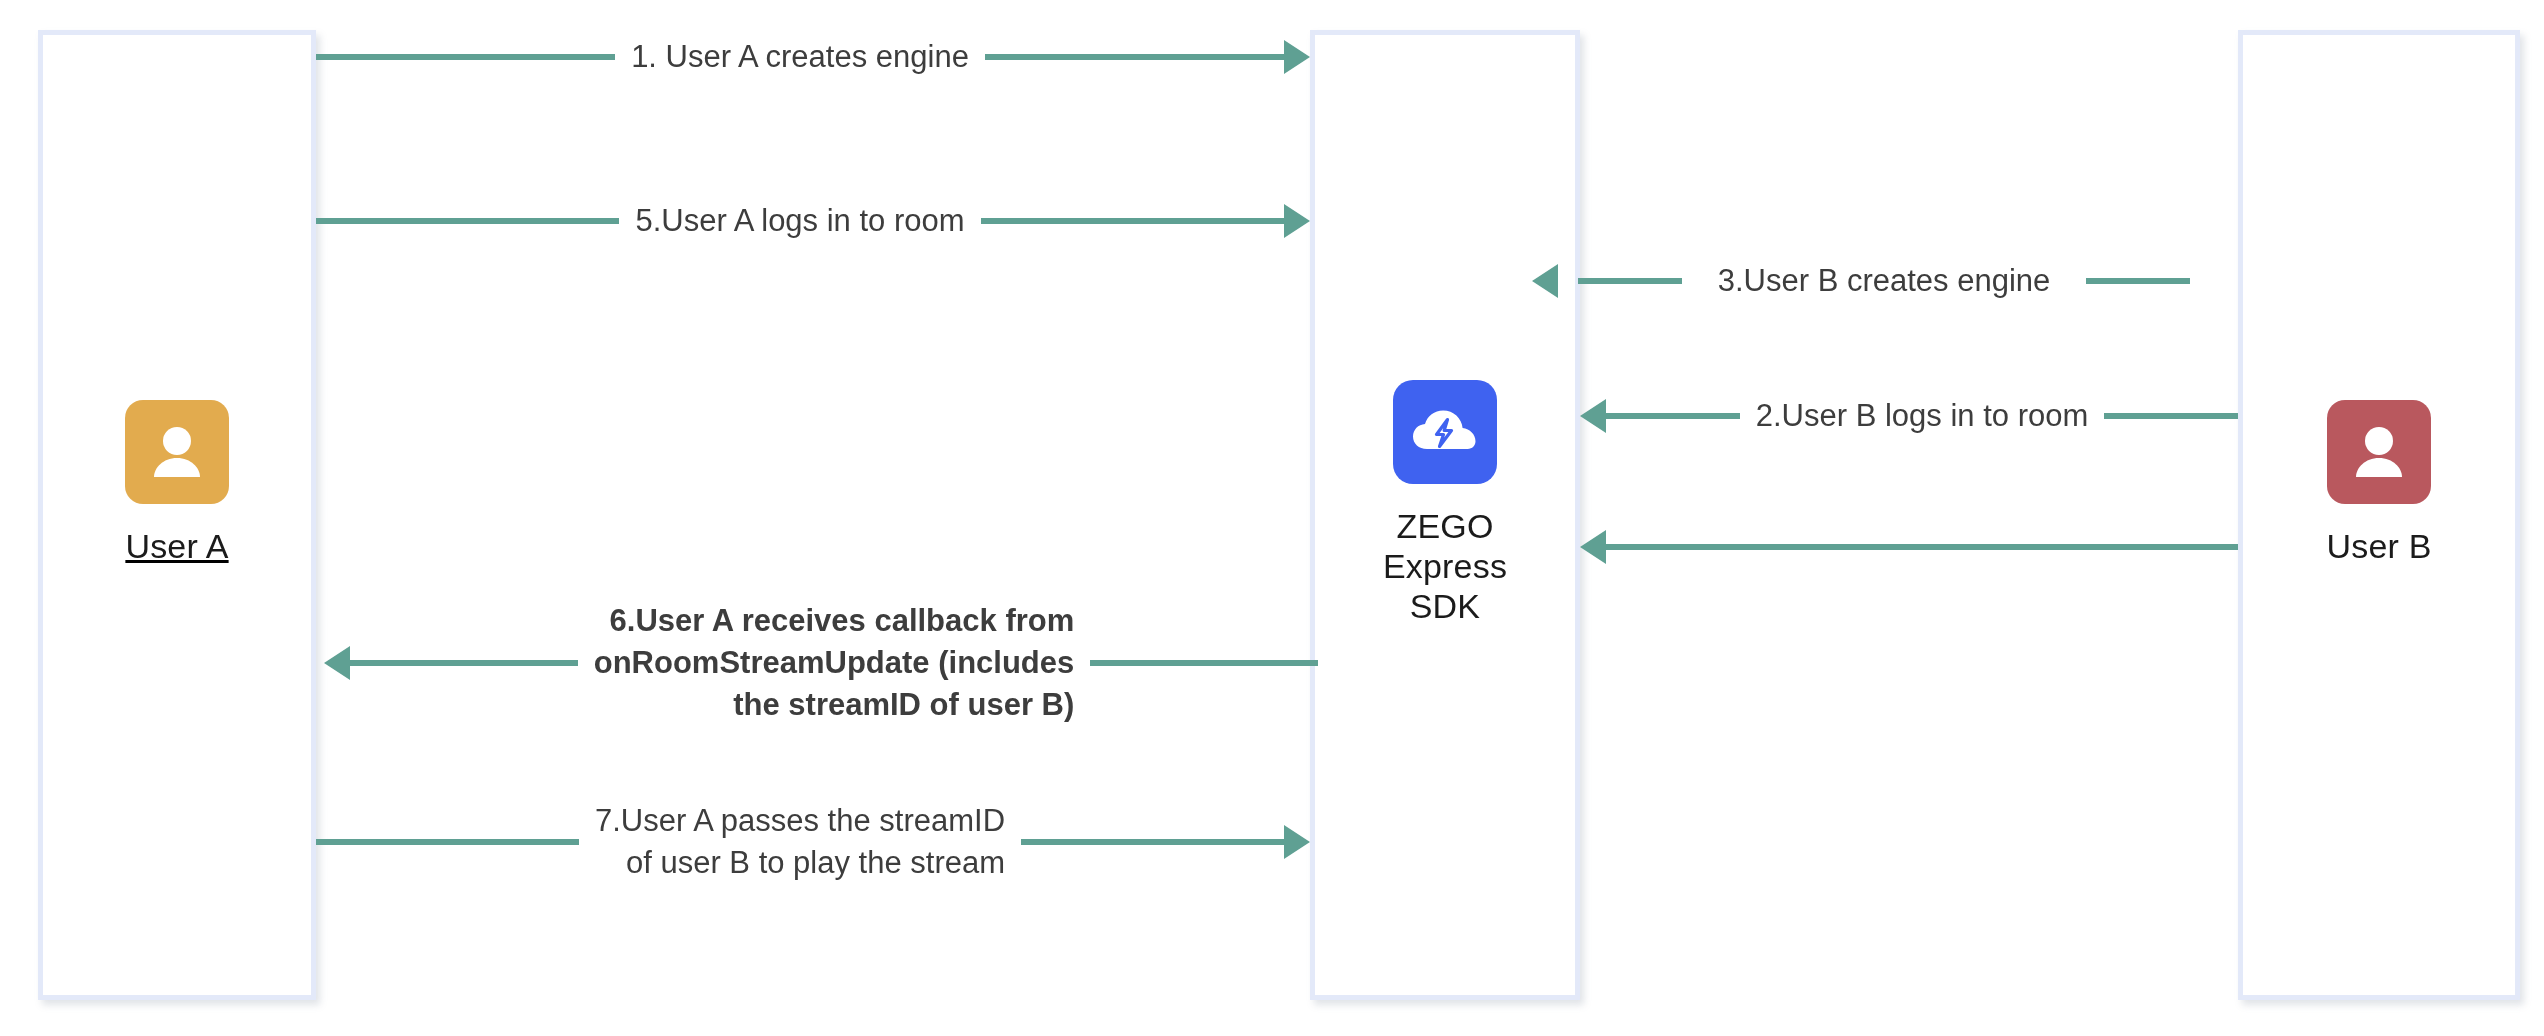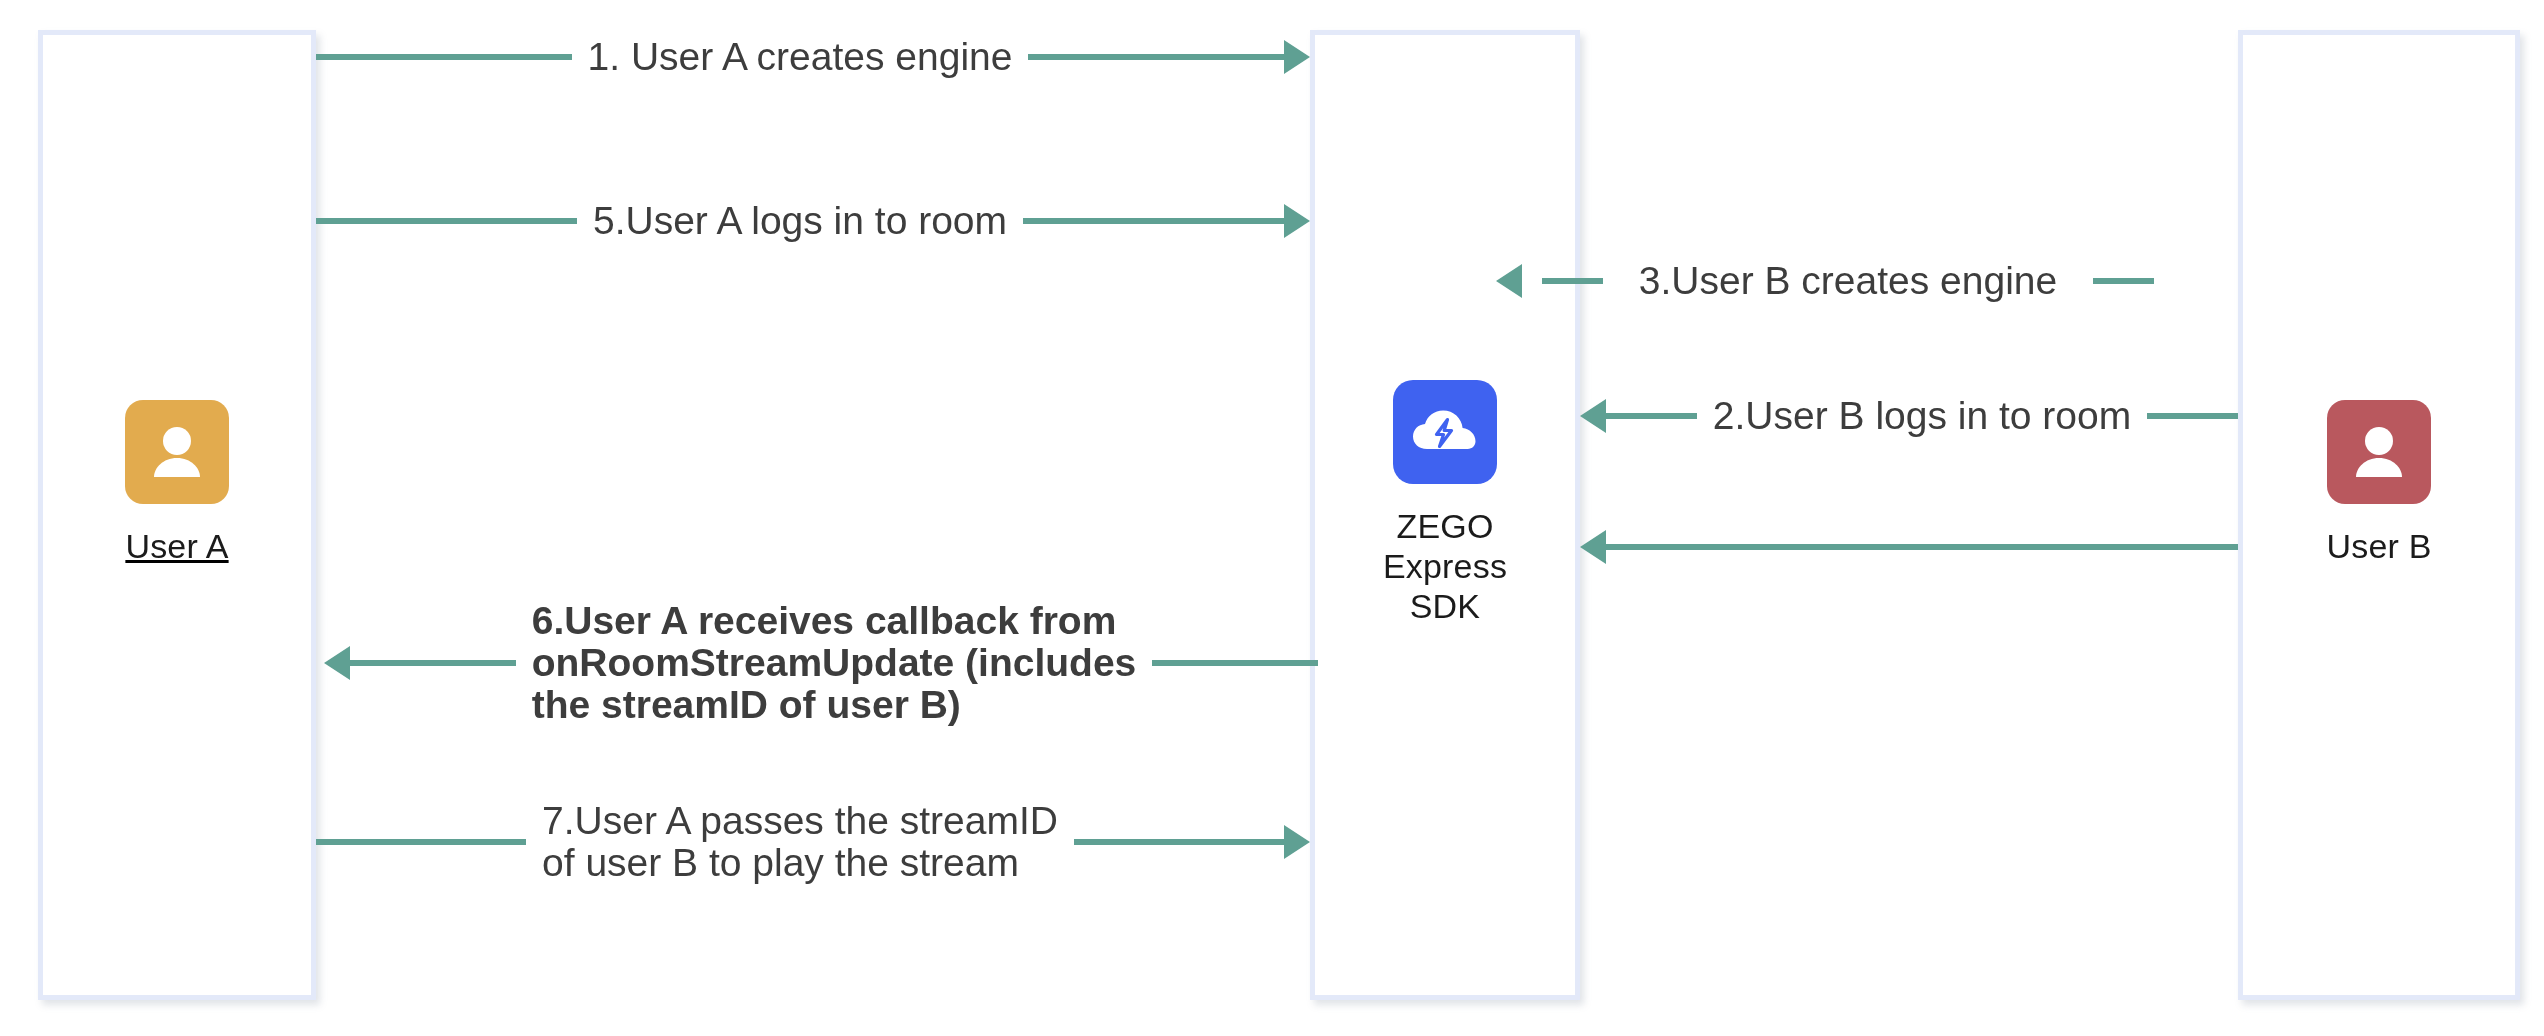--- a/index.html
+++ b/index.html
@@ -38,33 +38,33 @@
 
   .actor-label{
     margin-top:22px;font-size:34px;color:#1b1b1b;
     text-align:center;line-height:40px;letter-spacing:0.2px;
     white-space:pre-line;
   }
 
   
   .msg{position:absolute;display:flex;align-items:center;}
   .msg-text{
-    font-size:39px;color:#3d3d3d;line-height:42px;
-    text-align:left;white-space:pre-line;padding:0 16px;
+    font-size:31px;color:#3d3d3d;line-height:42px;
+    text-align:right;white-space:pre-line;padding:0 16px;
     flex:0 0 auto;
   }
   .seg{height:6px;background:#5fa093;flex:1 1 auto;min-width:10px;}
   .head{width:0;height:0;flex:0 0 auto;}
   .head-right{border-top:17px solid transparent;border-bottom:17px solid transparent;border-left:26px solid #5fa093;}
   .head-left {border-top:17px solid transparent;border-bottom:17px solid transparent;border-right:26px solid #5fa093;}
 
   
   #msg-1{left:316px; top:36px;  width:994px;}
   #msg-2{left:316px; top:200px; width:994px;}
-  #msg-3{left:1496px;top:260px; width:658px;gap:20px;}
+  #msg-3{left:1532px;top:260px; width:658px;gap:20px;}
   #msg-4{left:1580px;top:395px; width:658px;}
   #msg-5{left:1580px;top:530px; width:658px;}
   #msg-6{left:324px; top:600px; width:994px;font-weight:bold;}
   #msg-7{left:316px; top:800px; width:994px;}
 </style>
 </head>
 <body>
 
 <div id="stage">
 

